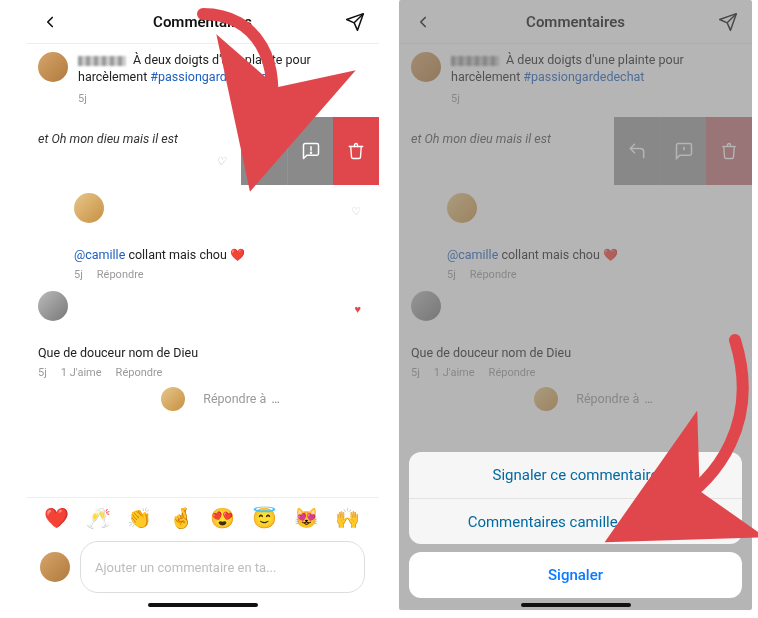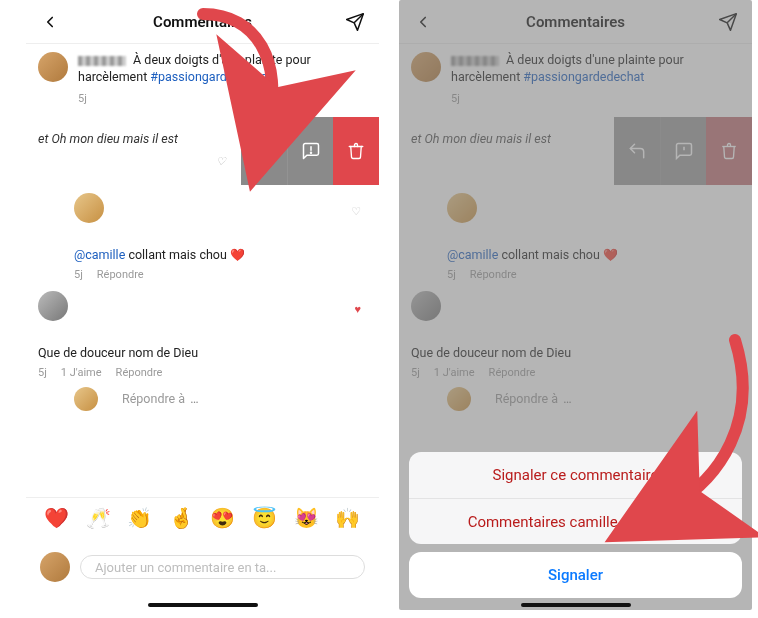--- a/index.html
+++ b/index.html
@@ -30,38 +30,38 @@
   .btn.gray{background:#8a8a8a;}
   .btn.gray2{background:#8a8a8a;border-left:1px solid rgba(255,255,255,.08);}
   .btn.red{background:#e0474c;}
   .comment{display:flex;padding:8px 12px 2px 48px;gap:24px;position:relative;flex-direction:column;}
   .comment .body{font-size:12.5px;color:#222;flex:1;padding-right:22px;}
   .heart{position:absolute;right:18px;top:20px;font-size:11px;color:#ccc;}
   .heart.filled{color:#e0474c;}
   .mention{color:#1d5fbf;}
   .emoji{font-size:12px;}
   
-  .reply-row{display:flex;align-items:center;gap:24px;padding:6px 12px 6px 48px;}
+  .reply-row{display:flex;align-items:center;gap:18px;padding:6px 12px 6px 48px;justify-content:center;}
   .reply-row .avatar{width:24px;height:24px;flex:0 0 24px;}
   .reply-row .txt{font-size:12.5px;color:#9a9a9a;}
   .dots{color:#888;margin-left:2px;}
   
   .emoji-bar{position:absolute;left:0;right:0;bottom:72px;display:flex;justify-content:space-around;padding:8px 10px;border-top:1px solid #eee;font-size:20px;}
   
   .input-bar{position:absolute;left:0;right:0;bottom:18px;height:50px;display:flex;align-items:center;gap:10px;padding:0 14px;}
   .input-bar .avatar{width:30px;height:30px;}
-  .pill{flex:1;height:24px;border:1px solid #ddd;border-radius:18px;display:flex;align-items:center;padding:0 14px;font-size:13px;color:#bdbdbd;}
+  .pill{flex:1;height:52px;border:1px solid #ddd;border-radius:18px;display:flex;align-items:center;padding:0 14px;font-size:13px;color:#bdbdbd;}
   .home-ind{position:absolute;bottom:3px;left:50%;transform:translateX(-50%);width:110px;height:4px;border-radius:3px;background:#111;}
   
   .dim{position:absolute;inset:0;background:rgba(120,120,120,.55);}
   .sheet{position:absolute;left:10px;right:10px;bottom:12px;}
   .sheet .group{background:#f6f6f7;border-radius:12px;overflow:hidden;margin-bottom:8px;}
   .sheet .row{height:46px;display:flex;align-items:center;justify-content:center;font-size:15px;border-top:1px solid #e3e3e4;}
   .sheet .row:first-child{border-top:none;}
-  .sheet .danger{color:#b91c1c;}
+  .sheet .danger{color:#0369a1;}
   .sheet .cancel{background:#fff;border-radius:12px;height:46px;display:flex;align-items:center;justify-content:center;font-size:15px;color:#0a7aff;font-weight:500;}
   .sheet .user{filter:blur(1.3px);}
   
   .arrow{position:absolute;pointer-events:none;}
   .arrow svg{overflow:visible;}
 </style>
 </head>
 <body>
 
 <div class="stage">

